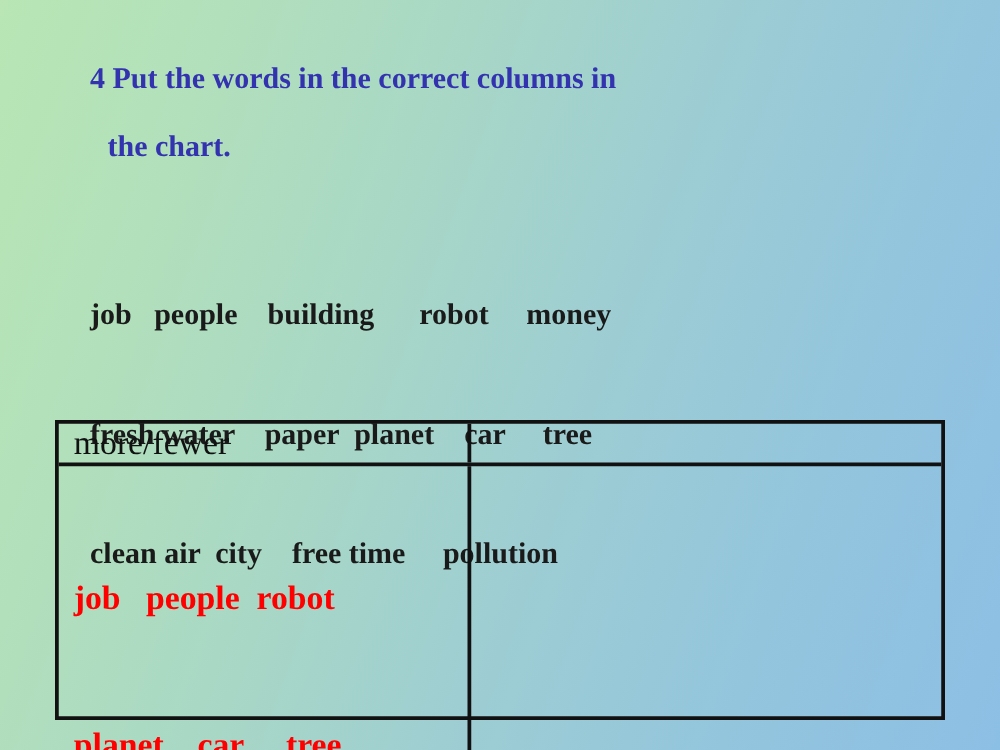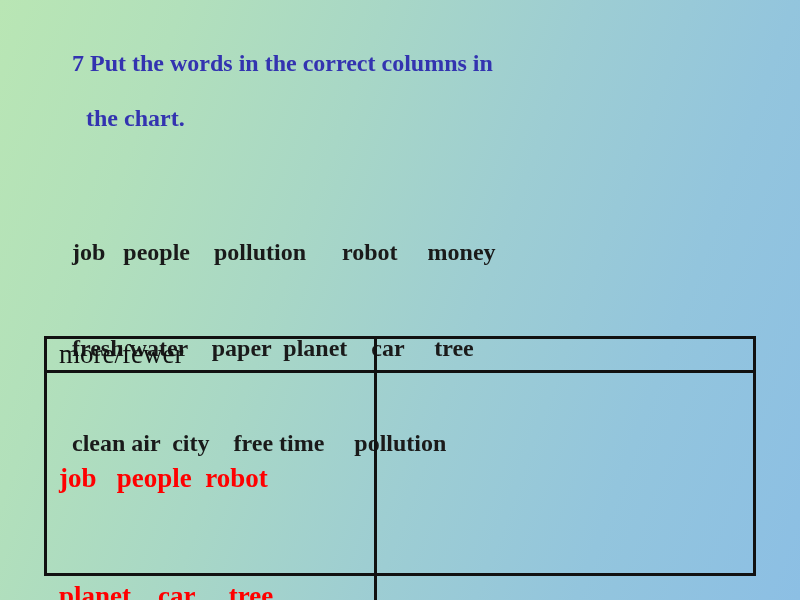--- a/index.html
+++ b/index.html
@@ -93,26 +93,26 @@
     line-height: 1.46;
     white-space: pre;
   }
 </style>
 </head>
 <body>
 
 <div id="slide">
 
   <div class="heading">
-    <div>7 Put the words in the correct columns in</div>
+    <div>4 Put the words in the correct columns in</div>
     <div class="line2">the chart.</div>
   </div>
 
   <div class="wordbank">
-    <div>job   people    pollution      robot     money</div>
+    <div>job   people    building      robot     money</div>
     <div>fresh water    paper  planet    car     tree</div>
     <div>clean air  city    free time     pollution</div>
   </div>
 
   <div class="chart">
     <div class="chart-head">
       <div class="head-cell col-left">more/fewer</div>
     </div>
     <div class="chart-body">
       <div class="col-left body-cell">

